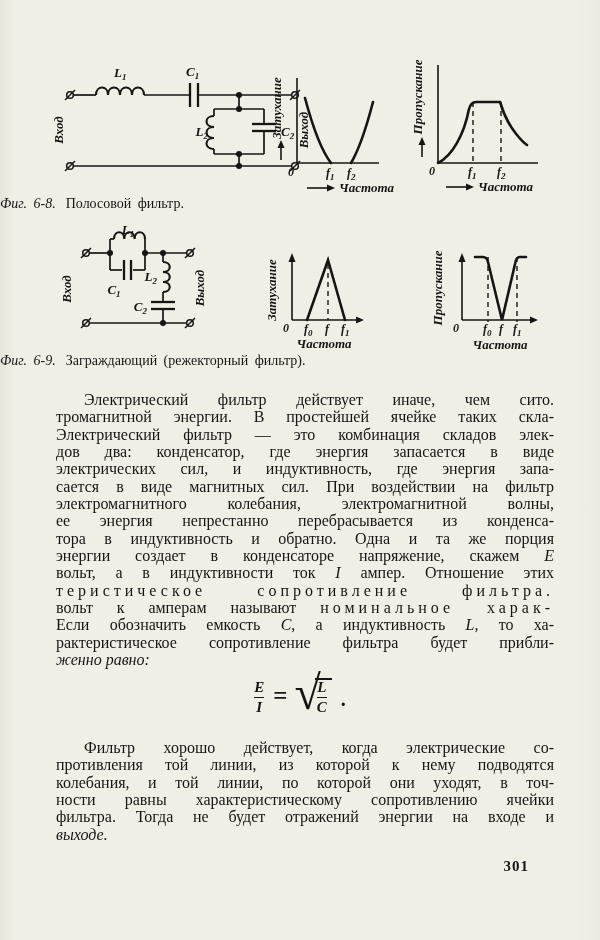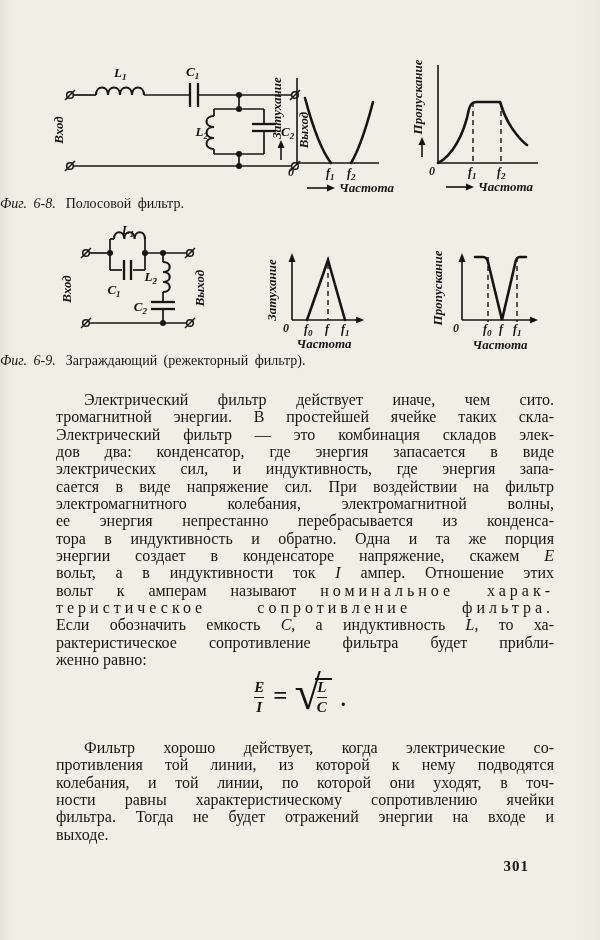--- a/index.html
+++ b/index.html
@@ -19,21 +19,21 @@
   .coil{stroke:#171513; stroke-width:2.1; fill:none;}
   .plate{stroke:#171513; stroke-width:2.3; fill:none;}
   .dashed{stroke:#171513; stroke-width:1.4; fill:none; stroke-dasharray:5 4;}
   .dot{fill:#171513;}
   .term{stroke:#171513; stroke-width:1.5; fill:none;}
   .ah{fill:#171513;}
   .caption{position:absolute; left:0; width:600px; text-align:left; font-size:14px; word-spacing:3px;}
   .capfig{font-style:italic; margin-right:10px;}
   .textblock{position:absolute; left:56px; width:498px; font-size:16px;}
   .tline{height:17.35px; line-height:17.35px; text-align:justify; text-align-last:justify; white-space:nowrap;}
-  .tline.lastline{text-align-last:auto;}
+  .tline.lastline{text-align-last:auto;font-style:italic;}
   .tline.indent{text-indent:28px;}
   .tline .it{font-style:italic;}
   .tline .sp{letter-spacing:4px; word-spacing:5px;}
   .fm{position:absolute; left:0; top:679px; width:600px; display:flex;
       justify-content:center; align-items:center;}
   .frac{display:inline-flex; flex-direction:column; align-items:center;
         font-size:15px; font-style:italic; font-weight:bold; line-height:1.1;}
   .frac .bar{align-self:stretch; height:1.8px; background:#171513; margin:1px 0;}
   .eq{font-size:25px; font-weight:bold; margin:0 7px 0 9px; transform:translateY(-1px);}
   .rad{font-size:48px; font-weight:bold; line-height:0; margin-right:-8px; transform:translateY(-4px);}
@@ -223,28 +223,28 @@
   <div class="caption" style="top:353px">
     <span class="capfig">Фиг. 6-9.</span><span>Заграждающий (режекторный фильтр).</span>
   </div>
 
   <div class="textblock" style="top:391px">
       <div class="tline indent"><span>Электрический фильтр действует иначе, чем сито.</span></div>
       <div class="tline"><span>тромагнитной энергии. В простейшей ячейке таких скла-</span></div>
       <div class="tline"><span>Электрический фильтр — это комбинация складов элек-</span></div>
       <div class="tline"><span>дов два: конденсатор, где энергия запасается в виде</span></div>
       <div class="tline"><span>электрических сил, и индуктивность, где энергия запа-</span></div>
-      <div class="tline"><span>сается в виде напряжение сил. При воздействии на фильтр</span></div>
+      <div class="tline"><span>сается в виде магнитных сил. При воздействии на фильтр</span></div>
       <div class="tline"><span>электромагнитного колебания, электромагнитной волны,</span></div>
       <div class="tline"><span>ее энергия непрестанно перебрасывается из конденса-</span></div>
       <div class="tline"><span>тора в индуктивность и обратно. Одна и та же порция</span></div>
       <div class="tline"><span>энергии создает в конденсаторе напряжение, скажем </span><span class="it">E</span></div>
       <div class="tline"><span>вольт, а в индуктивности ток </span><span class="it">I</span><span> ампер. Отношение этих</span></div>
+      <div class="tline"><span class="sp">теристическое сопротивление фильтра.</span></div>
       <div class="tline"><span>вольт к амперам называют </span><span class="sp">номинальное харак-</span></div>
-      <div class="tline"><span class="sp">теристическое сопротивление фильтра.</span></div>
       <div class="tline"><span>Если обозначить емкость </span><span class="it">C</span><span>, а индуктивность </span><span class="it">L</span><span>, то ха-</span></div>
       <div class="tline"><span>рактеристическое сопротивление фильтра будет прибли-</span></div>
       <div class="tline lastline"><span>женно равно:</span></div>
     </div>
 
   <div class="fm">
     <span class="frac">
       <span>E</span>
       <span class="bar"></span>
       <span>I</span>

